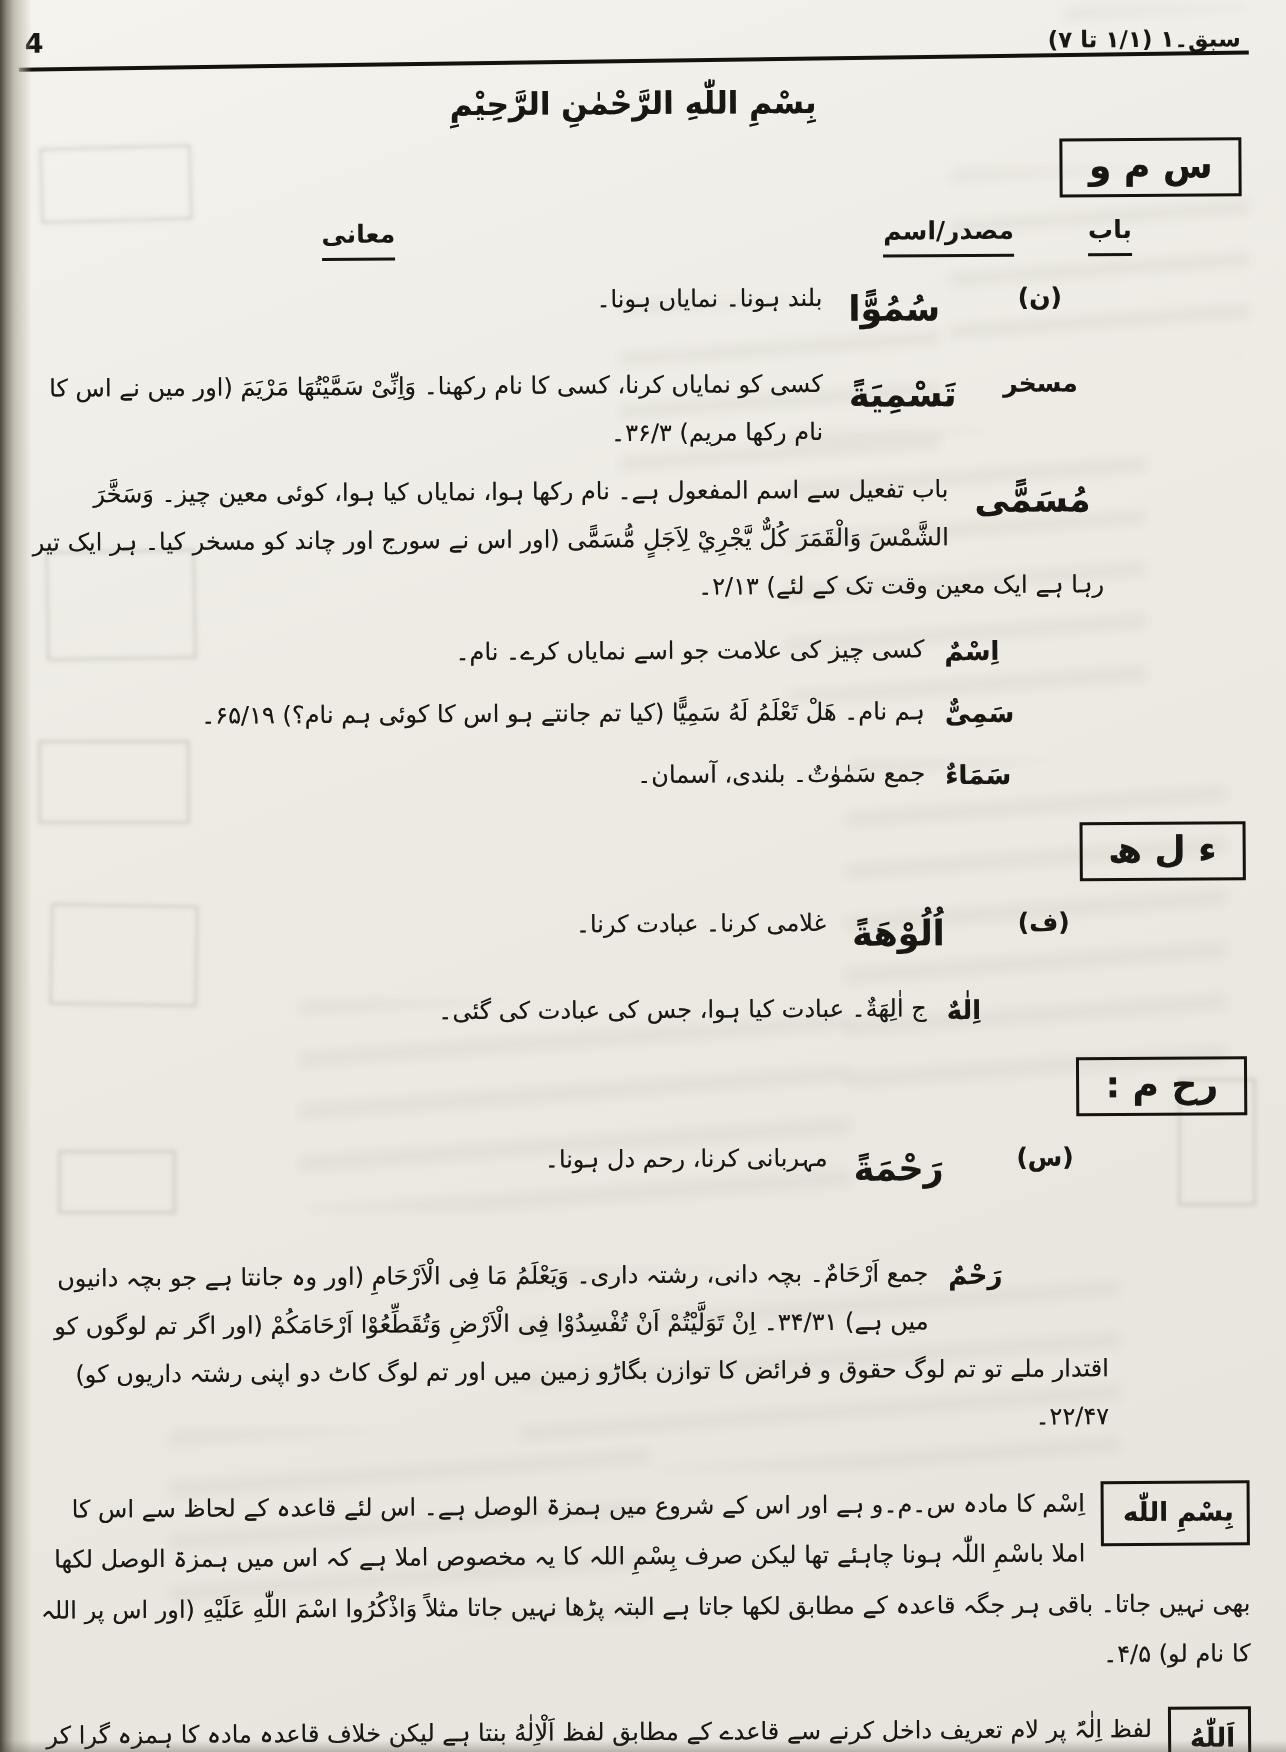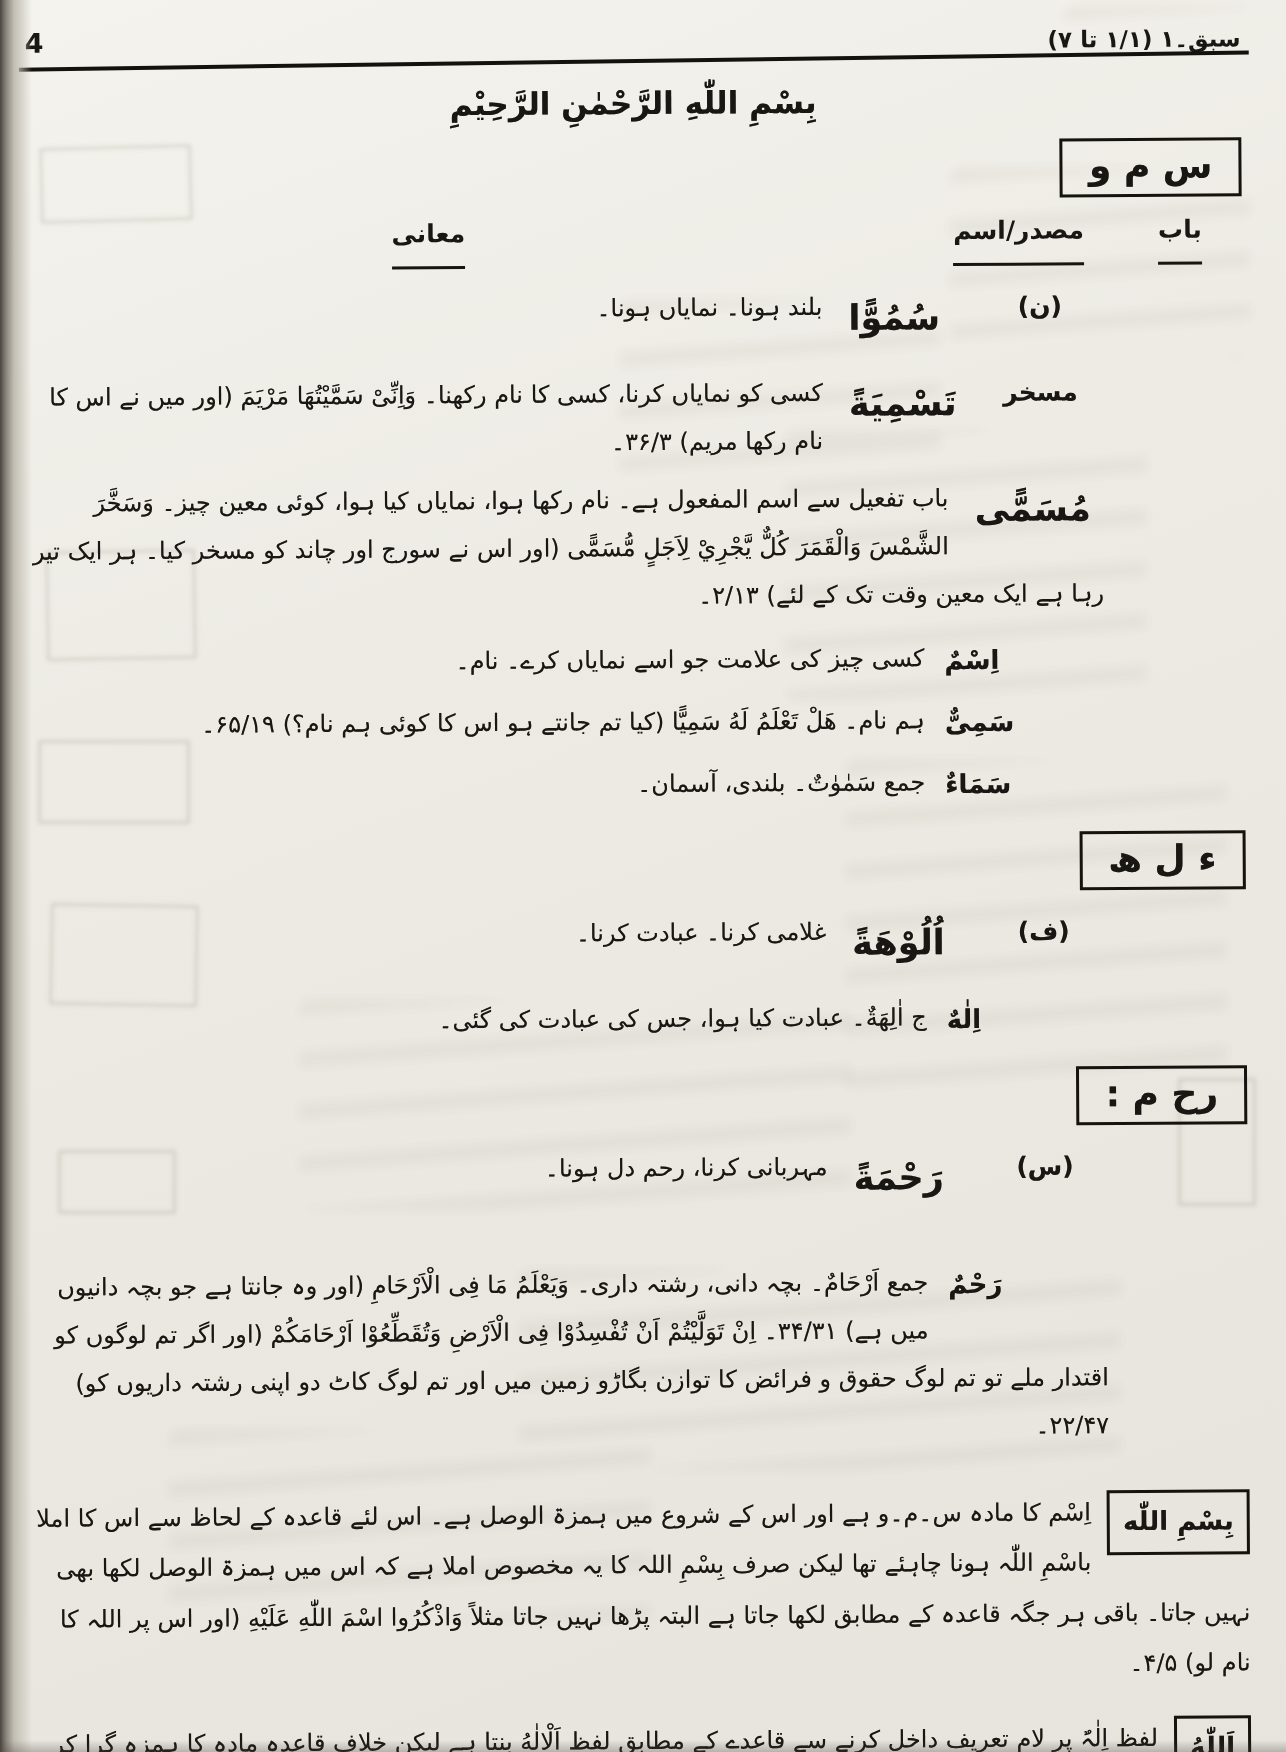--- a/index.html
+++ b/index.html
@@ -31,41 +31,41 @@
   .rule { border:none; border-top:4px solid #14120e; transform:rotate(-0.45deg); margin:4px -8px 0 -6px; }
 
   .bismillah { text-align:center; font-size:31px; font-weight:bold; margin-top:22px; direction:rtl;
     text-shadow:0 0 .6px rgba(25,23,19,.6); }
 
   .root-box { display:block; width:fit-content; margin:20px 0 0 auto;
     border:3.5px solid #15130e; padding:4px 26px 8px 26px;
     font-size:36px; font-weight:bold; direction:rtl; text-shadow:0 0 .6px rgba(25,23,19,.6); }
 
   .colhead { direction:rtl; display:flex; margin-top:18px; font-size:25px; font-weight:bold; }
-  .colhead span { border-bottom:3px solid #17150f; padding-bottom:18px; }
-  .ch-bab   { margin-right:40px; }
+  .colhead span { border-bottom:3px solid #17150f; padding-bottom:9px; }
+  .ch-bab   { margin-right:110px; }
   .ch-word  { margin-right:74px; }
   .ch-maani { margin-right:488px; }
 
   .entries { margin-right:140px; }
   .entry { direction:rtl; text-align:right; font-size:24px; line-height:2.0; margin-top:10px;
     text-shadow:0 0 .5px rgba(25,23,19,.5); }
   .entry::after { content:""; display:block; clear:both; }
   .entry .bab  { float:right; width:125px; text-align:center; font-weight:bold; font-size:25px; }
   .entry .word { float:right; width:155px; text-align:left; padding-left:26px; font-weight:bold; font-size:35px; }
   .entry .word-solo { float:right; width:160px; text-align:left; font-weight:bold; font-size:26px; margin-left:20px; }
   .entry.gap-md { margin-top:16px; }
   .entry.gap-lg { margin-top:46px; }
 
   .sec-gap { margin-top:22px; }
 
   .note { direction:rtl; text-align:right; font-size:24px; line-height:2.1; margin-top:38px;
     text-shadow:0 0 .5px rgba(25,23,19,.5); }
   .note::after { content:""; display:block; clear:both; }
-  .note-box { float:right; border:3.5px solid #15130e; padding:1px 13px 3px 13px;
+  .note-box { float:right; border:3.5px solid #15130e; padding:1px 13px 3px 19px;
     font-size:26px; font-weight:bold; margin-left:16px; margin-top:3px; }
   .note.last { margin-top:24px; }
 </style>
 </head>
 <body>
 
 <div class="page">
 
   <div class="ghost-box" style="left:40px;  top:146px;  width:152px; height:76px;  transform:rotate(-1.5deg);"></div>
   <div class="ghost-box" style="left:46px;  top:550px;  width:150px; height:110px; transform:rotate(-1deg);"></div>

